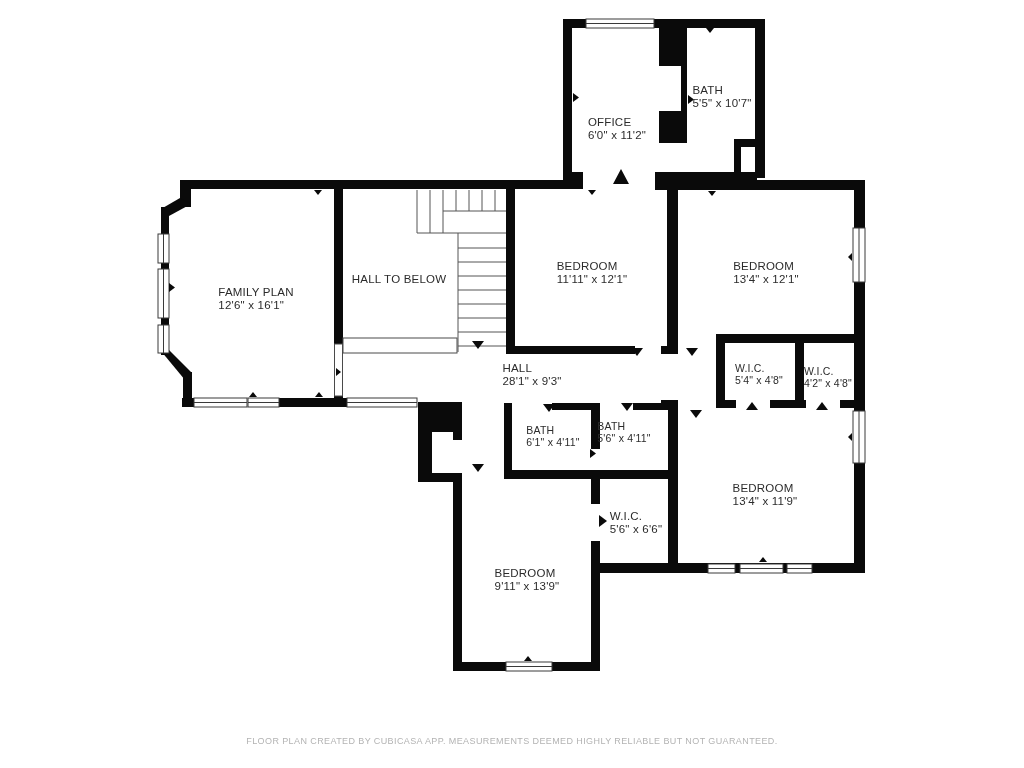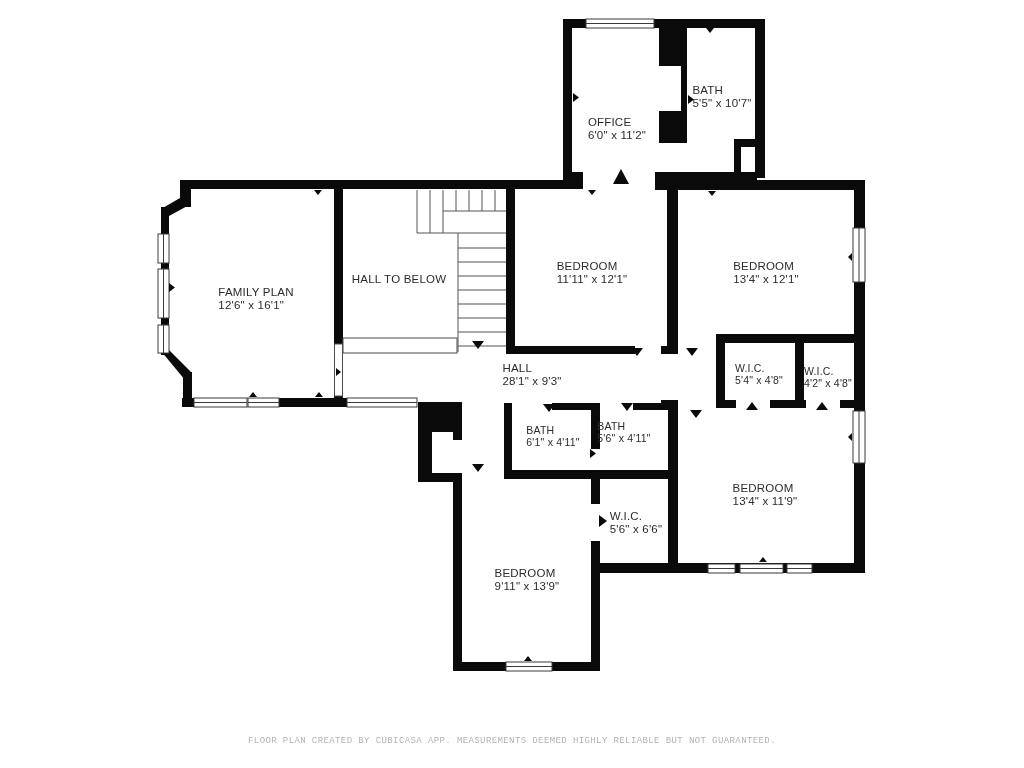--- a/index.html
+++ b/index.html
@@ -14,21 +14,21 @@
   .win{fill:#ffffff;stroke:#3a3a3a;stroke-width:1;}
   .winline{stroke:#3a3a3a;stroke-width:1;}
   .thinline{stroke:var(--thin);stroke-width:1;fill:none;}
   .rail{fill:#ffffff;stroke:#4a4a4a;stroke-width:1;}
   .mark{fill:var(--wall);}
   .room-label{position:absolute;transform:translate(-50%,-50%);text-align:left;
         color:var(--label);font-size:11.5px;line-height:13px;letter-spacing:.2px;white-space:nowrap;}
   .room-label .nm{display:block;}
   .room-label .dims{display:block;}
   #footer-note{position:absolute;left:50%;top:736px;transform:translateX(-50%);
-        color:var(--footer);font-size:9px;letter-spacing:.4px;white-space:nowrap;font-family:Liberation Mono, monospace;}
+        color:var(--footer);font-size:9px;letter-spacing:.4px;white-space:nowrap;}
 </style>
 </head>
 <body>
 
 <div id="plan">
 
   <svg width="1024" height="768" viewBox="0 0 1024 768">
 
     <rect class="wall" x="563" y="19" width="202" height="9"></rect>
     <rect class="wall" x="563" y="19" width="9" height="165"></rect>

